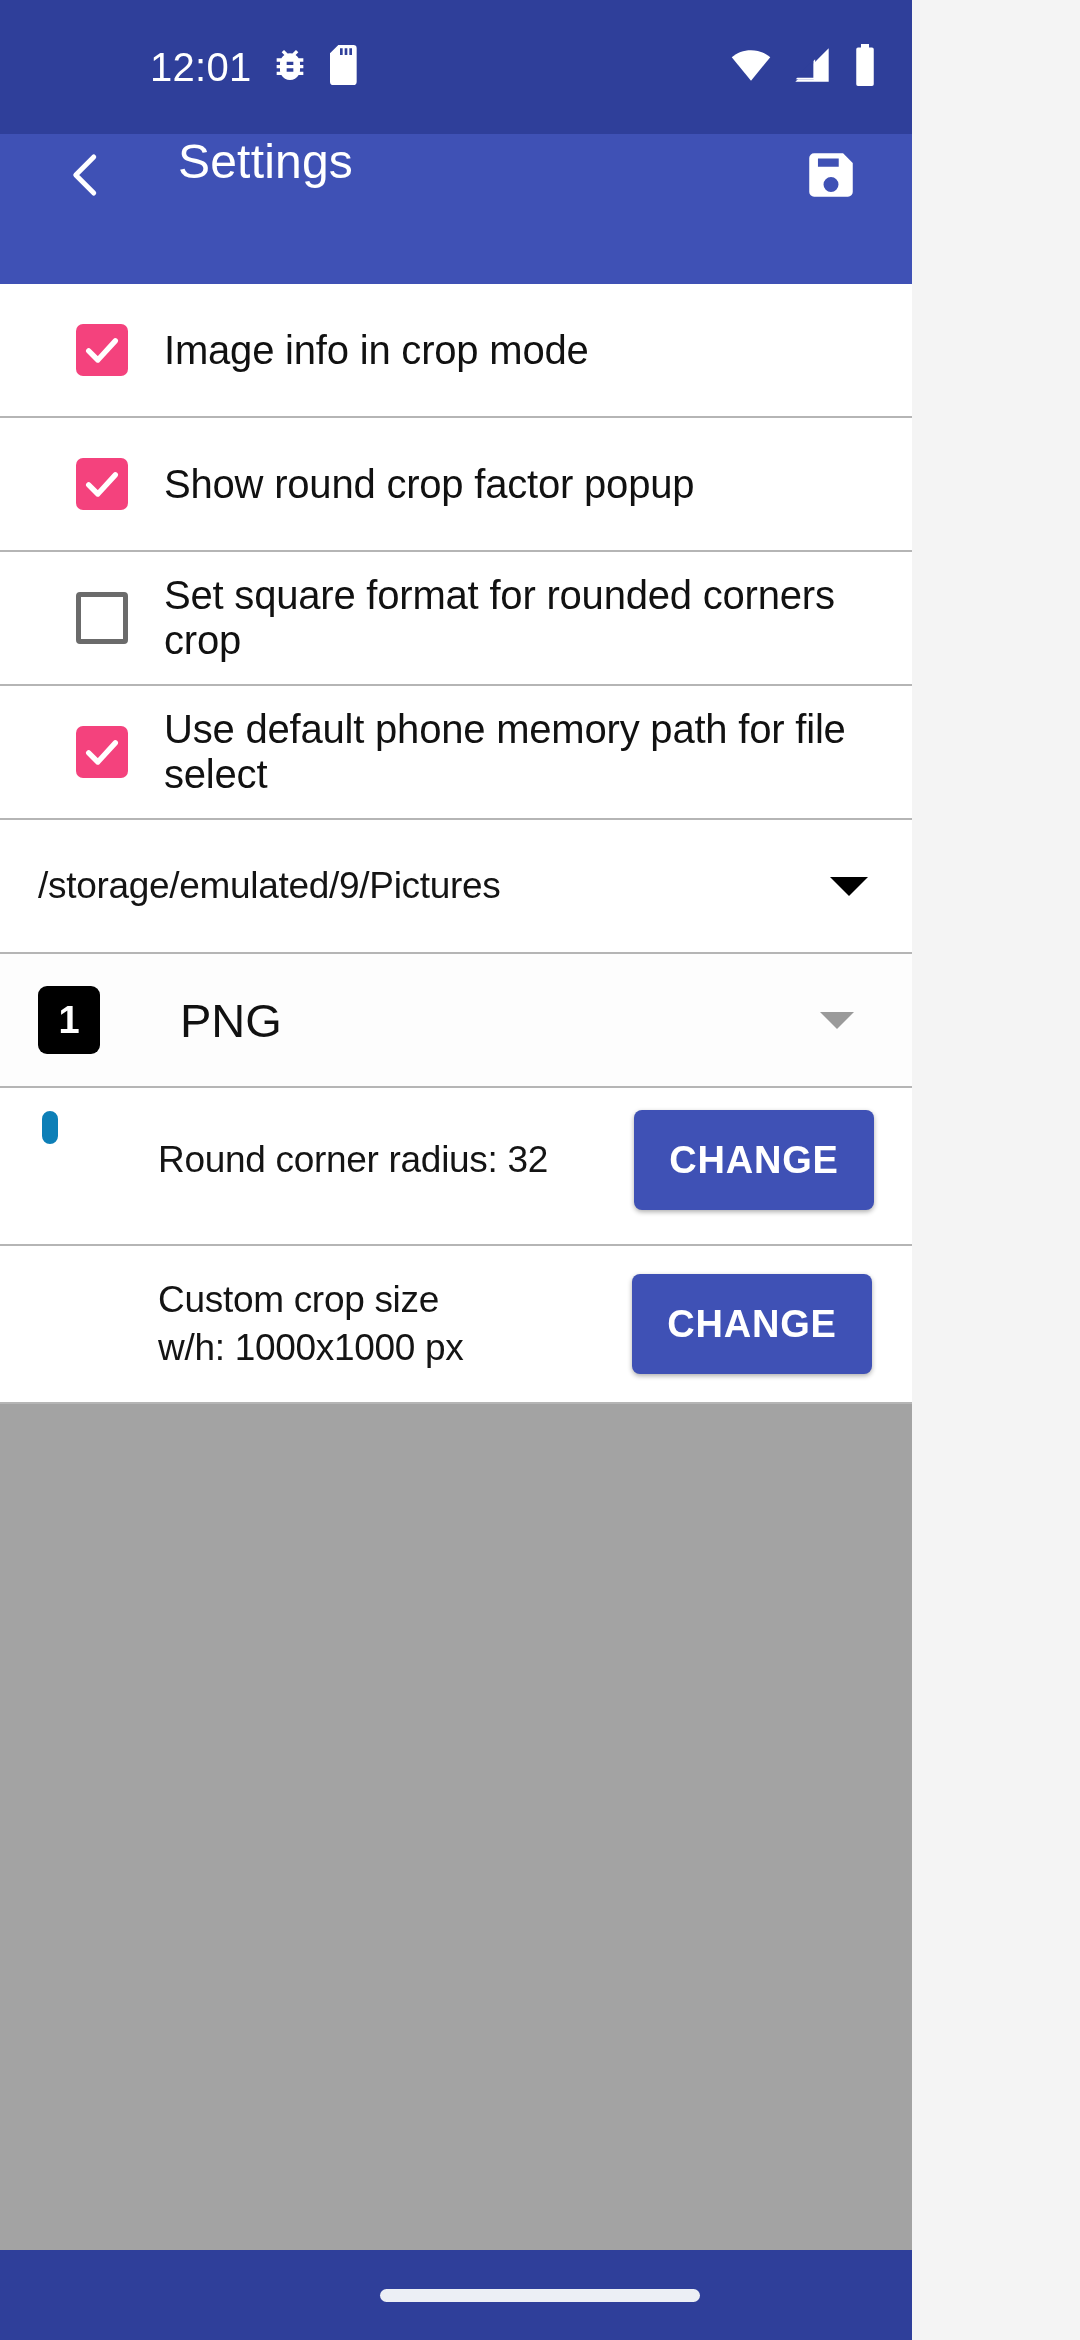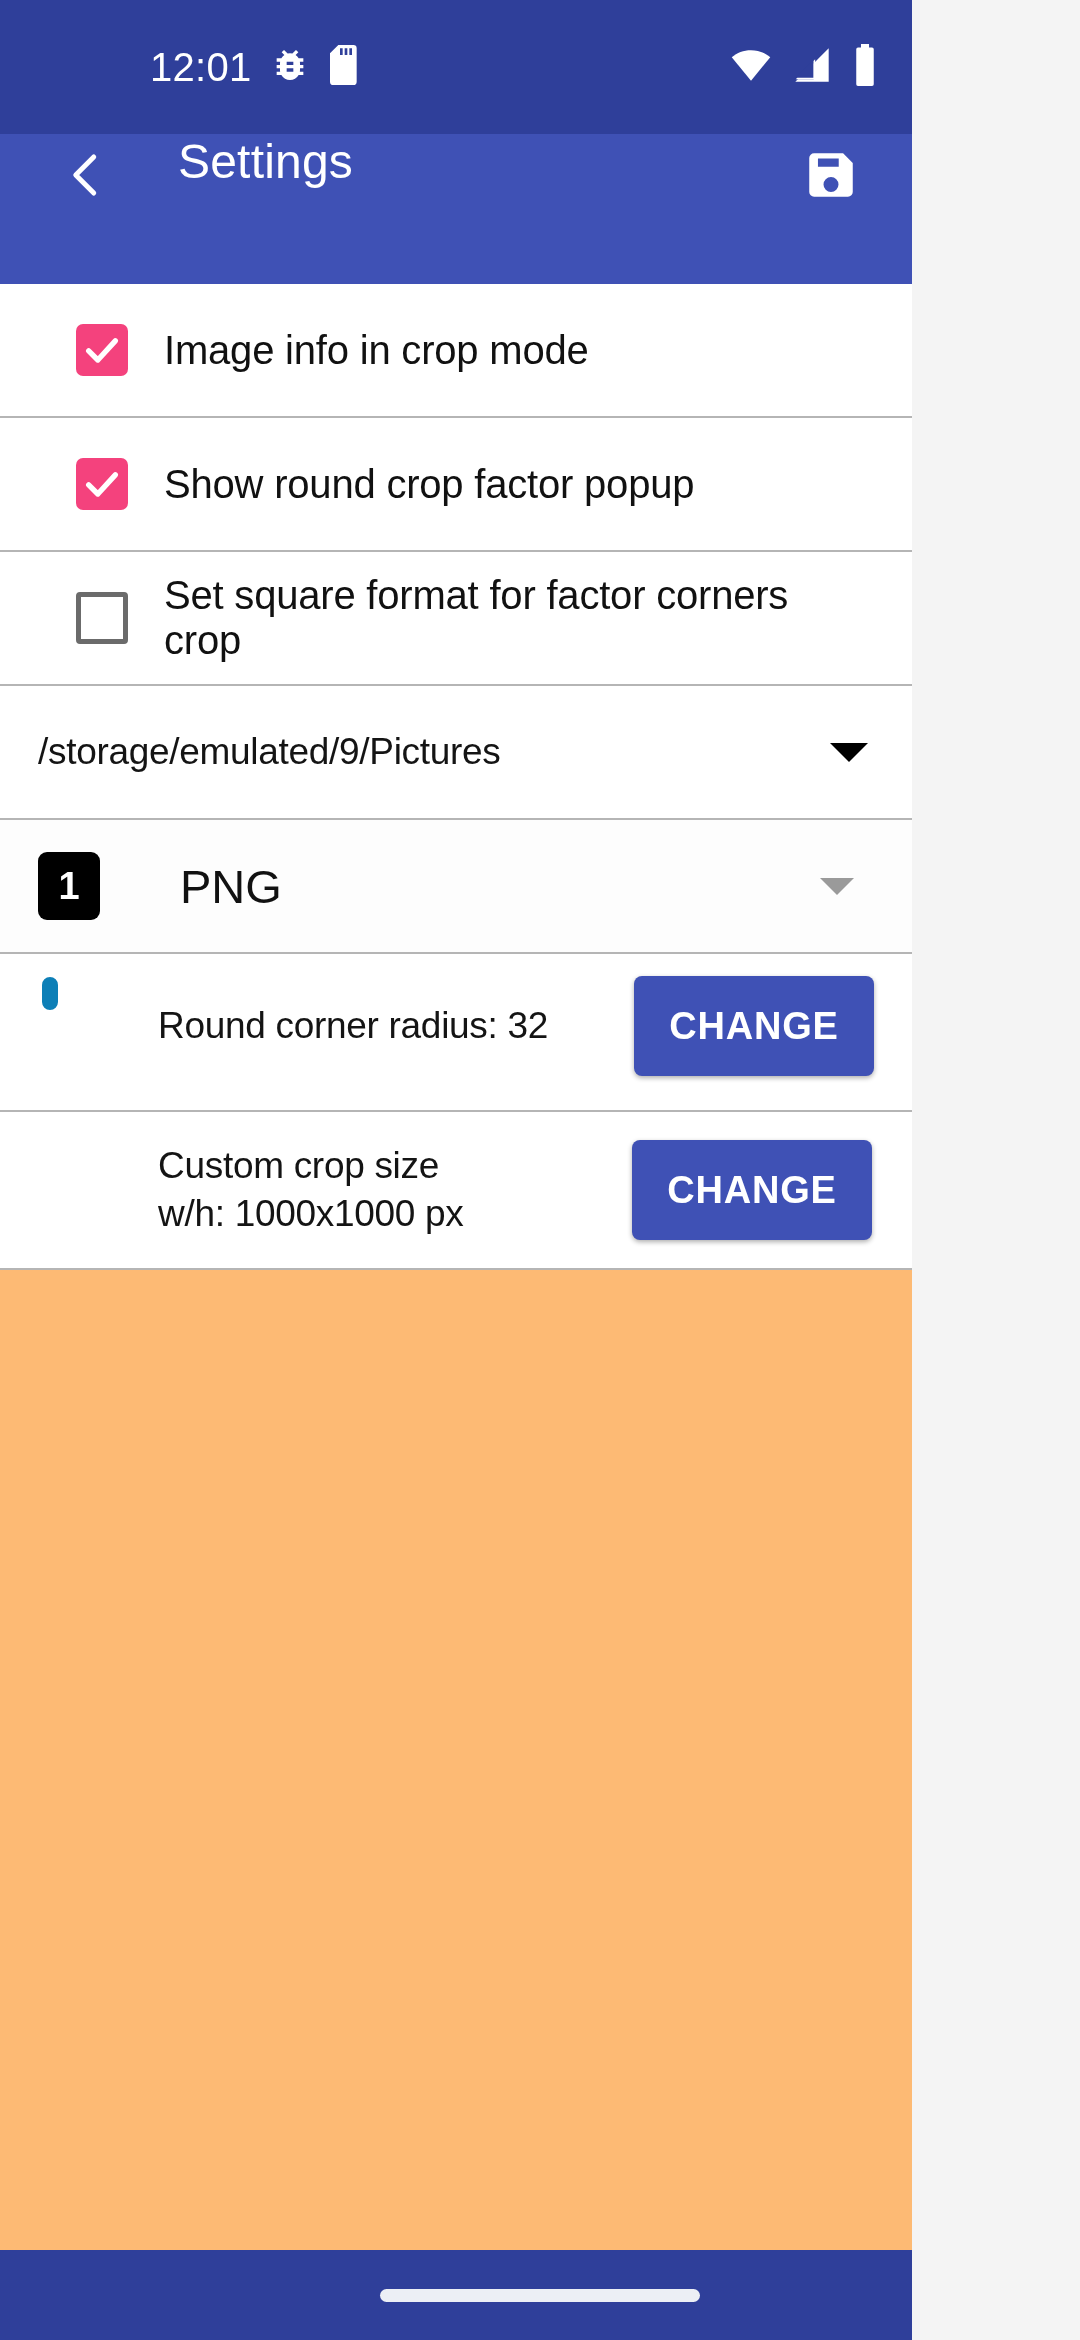--- a/index.html
+++ b/index.html
@@ -2,21 +2,21 @@
 <html><head>
 <meta charset="utf-8">
 <style>
   * { margin:0; padding:0; box-sizing:border-box; }
   html, body {
     width:1080px; height:2340px;
     background:#f4f4f4;
     font-family:"Liberation Sans", sans-serif;
     -webkit-font-smoothing:antialiased;
   }
-  #screen { position:relative; width:912px; height:2340px; overflow:hidden; background:#fdba74; }
+  #screen { position:relative; width:912px; height:2340px; overflow:hidden; background:#a3a3a3; }
 
   
   .statusbar {
     height:134px; background:#2f3f9a;
     display:flex; align-items:center;
     padding:0 34px 0 0; color:#fff;
   }
   .sb-left { display:flex; align-items:center; gap:18px; padding-left:150px; }
   .sb-time { font-size:40px; letter-spacing:.3px; line-height:1; }
   .sb-right { margin-left:auto; display:flex; align-items:center; gap:20px; }
@@ -174,24 +174,34 @@
               <polyline points="4 12.5 9.5 18 20 6.5"></polyline>
             </svg>
         </span>
         <span class="cb-label">Show round crop factor popup</span>
       </div>
     </div>
 
     <div class="row row-check">
       <div class="row-inner">
         <span class="cb off"></span>
-        <span class="cb-label">Set square format for factor corners crop</span>
-      </div>
-    </div>
-
+        <span class="cb-label">Set square format for rounded corners crop</span>
+      </div>
+    </div>
+
+    <div class="row row-check">
+      <div class="row-inner">
+        <span class="cb on">
+          <svg width="40" height="40" viewBox="0 0 24 24" fill="none" stroke="#fff" stroke-width="3.2" stroke-linecap="round" stroke-linejoin="round">
+              <polyline points="4 12.5 9.5 18 20 6.5"></polyline>
+            </svg>
+        </span>
+        <span class="cb-label">Use default phone memory path for file select</span>
+      </div>
+    </div>
 
     <div class="row row-path">
       <div class="row-inner" style="padding:0 44px 0 38px;">
         <div>
           <div class="path-text">/storage/emulated/9/Pictures</div>
         </div>
         <div class="row-right">
           <span class="caret-dark"></span>
         </div>
       </div>

